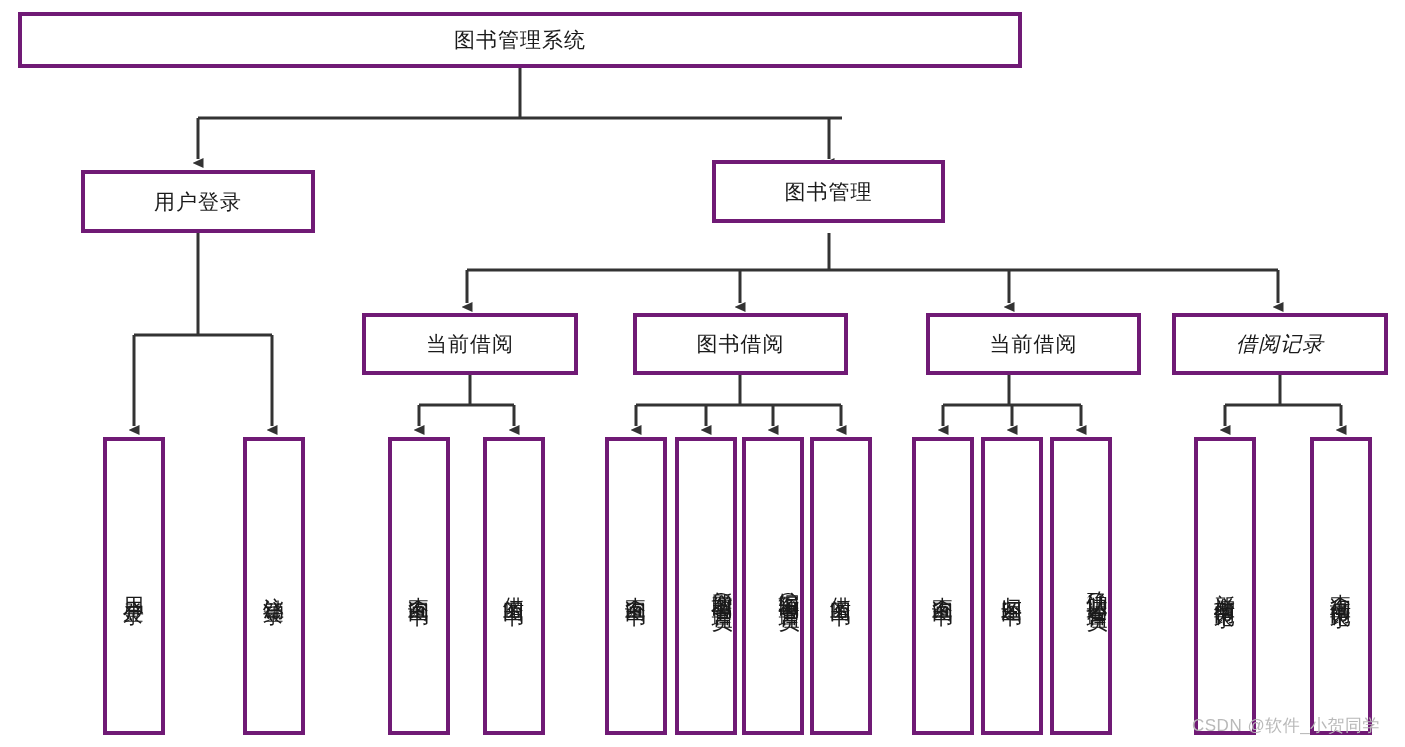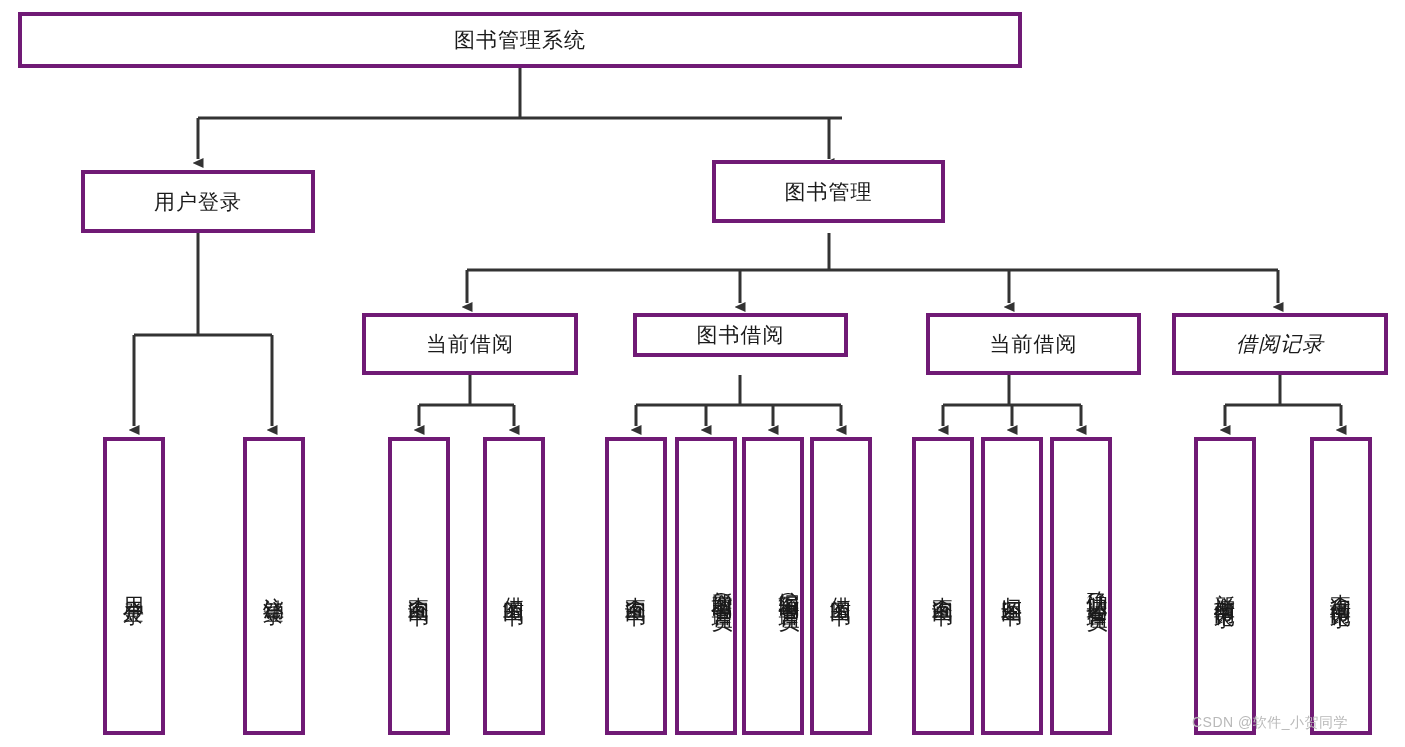--- a/index.html
+++ b/index.html
@@ -52,21 +52,21 @@
   #links {
     position: absolute;
     left: 0;
     top: 0;
     width: 1405px;
     height: 747px;
     pointer-events: none;
   }
   .watermark {
     position: absolute;
-    font-size: 14px;
+    font-size: 17px;
     color: #b9b9b9;
     white-space: nowrap;
     letter-spacing: 0.5px;
   }
 </style>
 </head>
 <body>
 
 <div id="canvas">
 
@@ -119,21 +119,21 @@
       <path d="M1341,405 L1341,426" marker-end="url(#arrow)"></path>
     </g>
   </svg>
 
   <div class="node h" style="left: 18px; top: 12px; width: 1004px; height: 56px;">图书管理系统</div>
 
   <div class="node h" style="left: 81px; top: 170px; width: 234px; height: 63px;">用户登录</div>
   <div class="node h" style="left: 712px; top: 160px; width: 233px; height: 63px;">图书管理</div>
 
   <div class="node h" style="left: 362px; top: 313px; width: 216px; height: 62px;">当前借阅</div>
-  <div class="node h" style="left: 633px; top: 313px; width: 215px; height: 44px;">图书借阅</div>
+  <div class="node h" style="left: 633px; top: 313px; width: 215px; height: 62px;">图书借阅</div>
   <div class="node h" style="left: 903px; top: 313px; width: 215px; height: 62px; margin-left: 23px;">当前借阅</div>
   <div class="node h" style="left: 1172px; top: 313px; width: 216px; height: 62px; font-style: italic;">借阅记录</div>
 
   <div class="node v mid" style="left: 103px; top: 437px; width: 62px; height: 298px;">用户登录</div>
   <div class="node v mid" style="left: 243px; top: 437px; width: 62px; height: 298px;">注销登录</div>
   <div class="node v mid" style="left: 388px; top: 437px; width: 62px; height: 298px;">查询图书</div>
   <div class="node v mid" style="left: 483px; top: 437px; width: 62px; height: 298px;">借阅图书</div>
   <div class="node v mid" style="left: 605px; top: 437px; width: 62px; height: 298px;">查询图书</div>
   <div class="node v top" style="left: 675px; top: 437px; width: 62px; height: 298px;">新增图书（管理员）</div>
   <div class="node v top" style="left: 742px; top: 437px; width: 62px; height: 298px;">编辑图书（管理员）</div>

